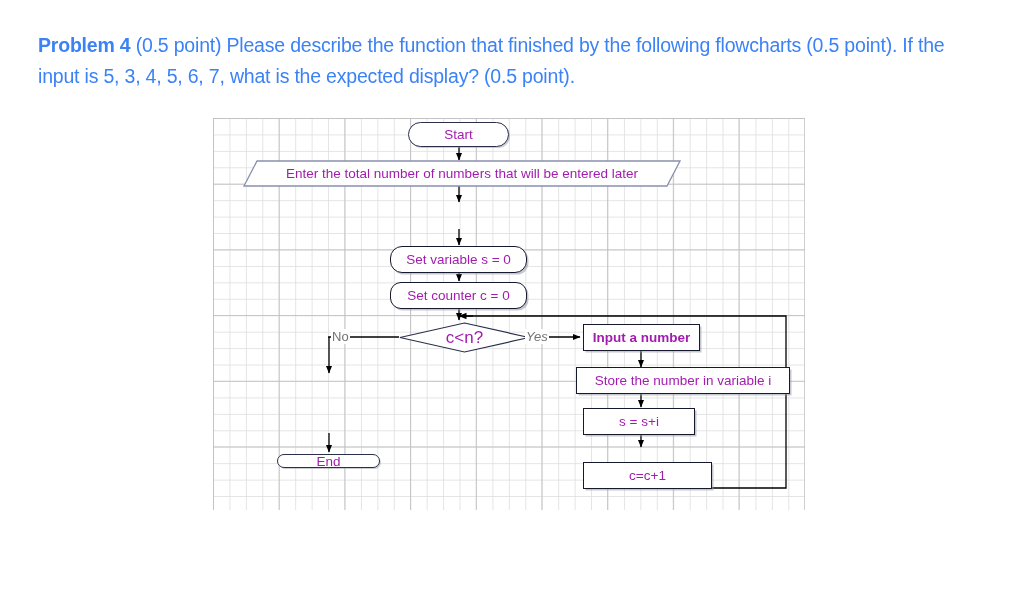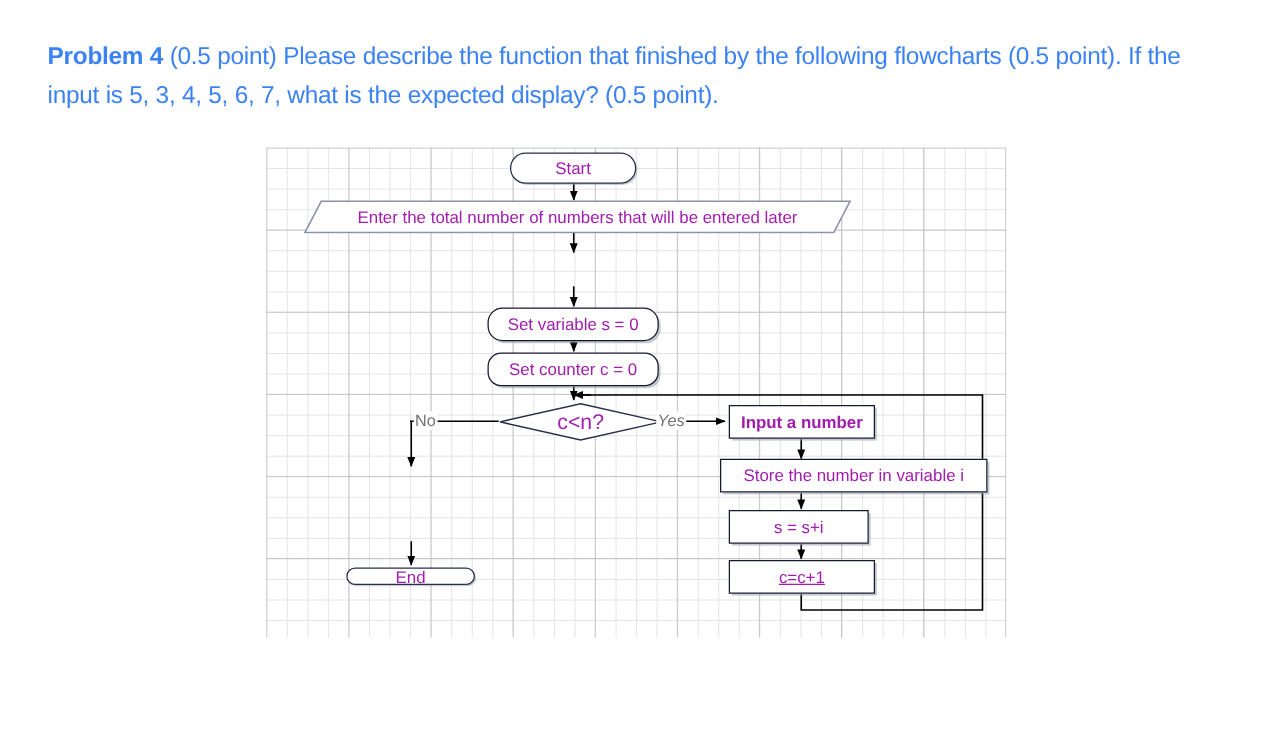--- a/index.html
+++ b/index.html
@@ -215,21 +215,21 @@
   </div>
 
   <div class="node process" style="left:320px; top:249px; width:214px; height:27px;margin-left:43px;">
     <span>Store the number in variable i</span>
   </div>
 
   <div class="node process" style="left:370px; top:290px; width:112px; height:27px;">
     <span>s = s+i</span>
   </div>
 
-  <div class="node process" style="left:370px; top:330px; width:117px; height:27px;text-decoration:underline;">
+  <div class="node process" style="left:370px; top:344px; width:129px; height:27px;">
     <span>c=c+1</span>
   </div>
 
 
   <div class="node terminator" style="left:64px; top:336px; width:103px; height:14px;">
     <span>End</span>
   </div>
 
 </div>
 

